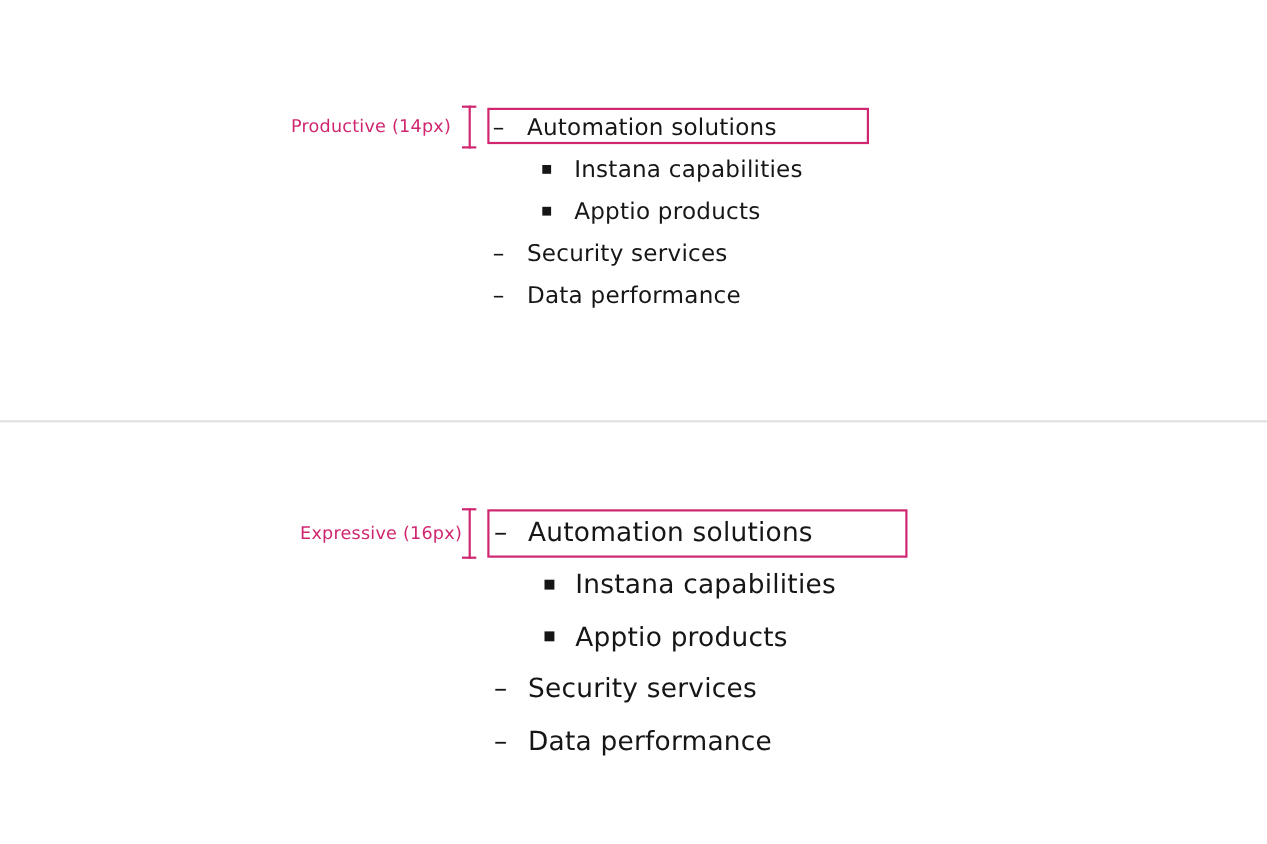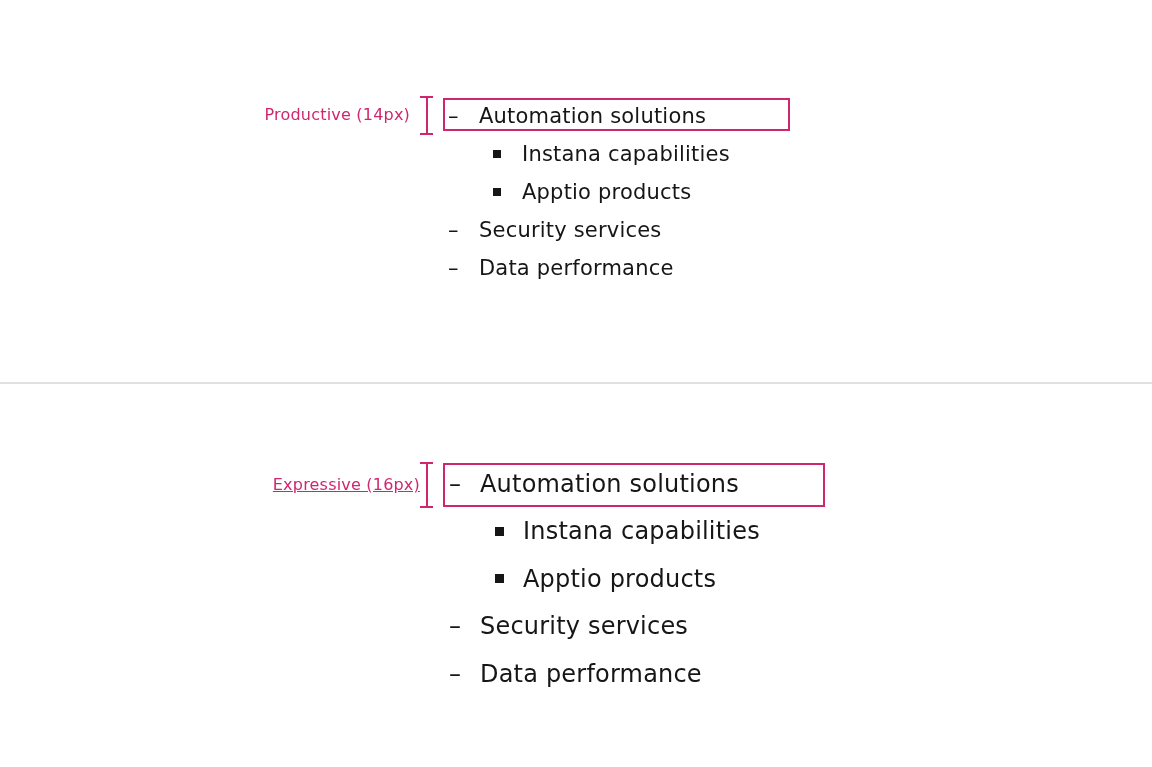--- a/index.html
+++ b/index.html
@@ -23,21 +23,21 @@
   
   .anno-label {
     position: absolute;
     color: var(--accent);
     font-size: 16px;
     line-height: 22px;
     letter-spacing: 0.2px;
     white-space: nowrap;
   }
   .lbl-productive { right: 742px; top: 104px; }
-  .lbl-expressive { right: 732px; top: 474px; text-decoration: underline; }
+  .lbl-expressive { right: 732px; top: 474px; }
 
   
   .ibeam { position: absolute; width: 13px; }
   .ibeam::before, .ibeam::after {
     content: "";
     position: absolute; left: 0; right: 0; height: 2px;
     background: var(--accent);
   }
   .ibeam::before { top: 0; }
   .ibeam::after { bottom: 0; }

